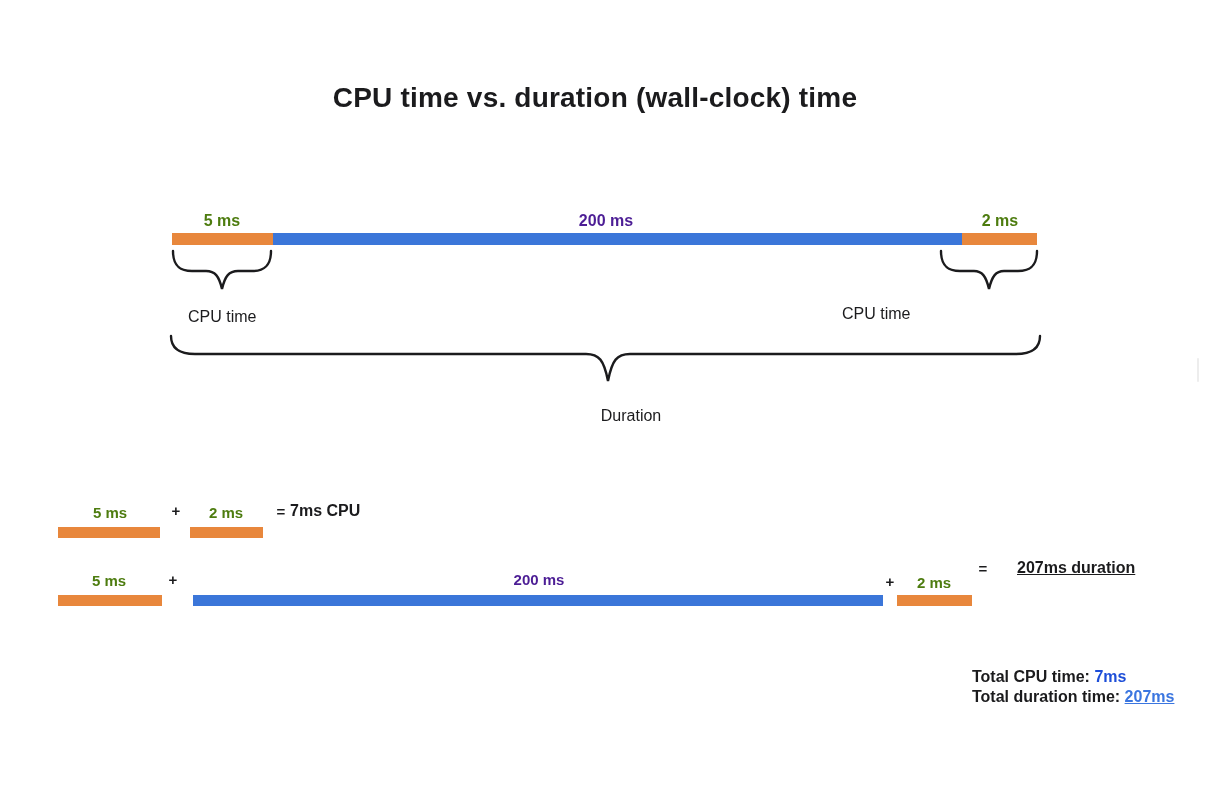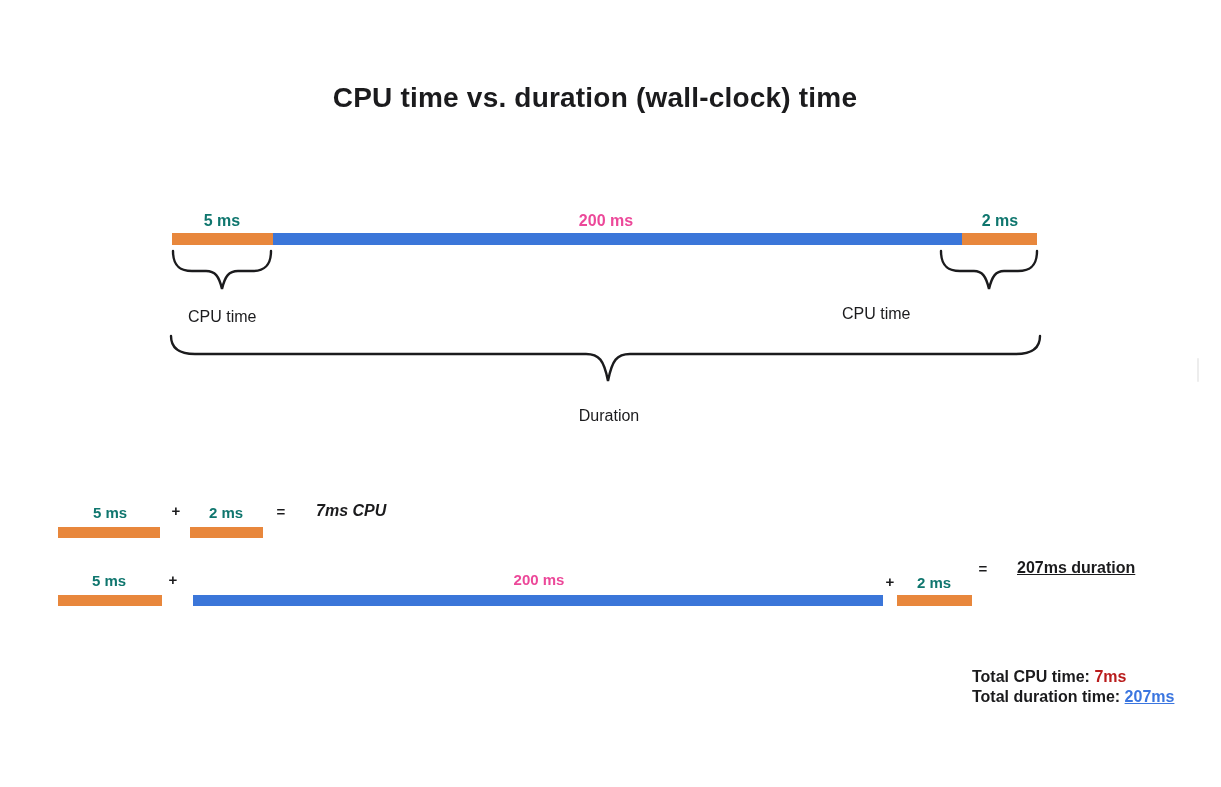--- a/index.html
+++ b/index.html
@@ -12,36 +12,36 @@
   }
   .abs{position:absolute;}
   .ctr{transform:translateX(-50%);white-space:nowrap;}
   .title{
     top:82px;left:0;width:1190px;
     text-align:center;
     font-size:28px;font-weight:bold;color:#1b1b1d;
     letter-spacing:0.2px;
   }
   .seg-label{font-size:16px;font-weight:bold;}
-  .lbl-orange{color:#0f766e;}
-  .lbl-blue{color:#ec4899;}
+  .lbl-orange{color:#4d7c0f;}
+  .lbl-blue{color:#4c1d95;}
   .bar{position:absolute;height:12px;}
   .bar-sm{position:absolute;height:11px;}
   .bg-orange{background:#e8873c;}
   .bg-blue{background:#3b76d9;}
   .brace-label{font-size:16px;font-weight:normal;color:#1b1b1d;}
   .eq-label{font-size:15px;font-weight:bold;}
   .op{font-size:15px;font-weight:bold;color:#1b1b1d;}
   .result{font-size:16px;font-weight:bold;color:#1b1b1d;}
   .totals{
     top:667px;left:972px;
     font-size:16px;font-weight:bold;color:#1b1b1d;
     line-height:19.5px;white-space:nowrap;
   }
-  .totals .v-orange{color:#b91c1c;margin-top:8px;}
+  .totals .v-orange{color:#1d4ed8;margin-top:8px;}
   .totals .v-blue{color:#3b76e0;text-decoration:underline;}
   svg.braces{position:absolute;top:0;left:0;pointer-events:none;}
   .artifact{
     top:358px;left:1197px;width:2px;height:24px;
     background:#ededed;border-radius:2px;
   }
 </style>
 </head>
 <body>
 
@@ -61,27 +61,27 @@
     <path d="M 173,251 C 173,265 179,271 192,271 L 206,271 C 215,271 219,276 222,289
              C 225,276 229,271 238,271 L 252,271 C 265,271 271,265 271,251" fill="none" stroke="#1b1b1d" stroke-width="2.4" stroke-linecap="round"></path>
     <path d="M 941,251 C 941,265 947,271 960,271 L 974,271 C 982,271 986,276 989,289
              C 992,276 996,271 1004,271 L 1018,271 C 1031,271 1037,265 1037,251" fill="none" stroke="#1b1b1d" stroke-width="2.4" stroke-linecap="round"></path>
     <path d="M 171,336 C 171,348 179,354 195,354 L 586,354 C 599,354 604,360 608,381
              C 612,360 617,354 630,354 L 1016,354 C 1032,354 1040,348 1040,336" fill="none" stroke="#1b1b1d" stroke-width="2.4" stroke-linecap="round"></path>
   </svg>
 
   <div class="abs brace-label" style="left:188px;top:308px;">CPU time</div>
   <div class="abs brace-label" style="left:842px;top:305px;">CPU time</div>
-  <div class="abs ctr brace-label" style="left:609px;top:407px;">Duration</div>
+  <div class="abs ctr brace-label" style="left:631px;top:407px;">Duration</div>
 
   <div class="abs ctr eq-label lbl-orange" style="left:110px;top:504px;">5 ms</div>
   <div class="abs ctr op" style="left:176px;top:502px;">+</div>
   <div class="abs ctr eq-label lbl-orange" style="left:226px;top:504px;">2 ms</div>
   <div class="abs ctr op" style="left:281px;top:503px;">=</div>
-  <div class="abs result" style="left:316px;top:502px;font-style:italic;">7ms CPU</div>
+  <div class="abs result" style="left:290px;top:502px;">7ms CPU</div>
   <div class="bar-sm bg-orange" style="left:58px;top:527px;width:102px;"></div>
   <div class="bar-sm bg-orange" style="left:190px;top:527px;width:73px;"></div>
 
   <div class="abs ctr eq-label lbl-orange" style="left:109px;top:572px;">5 ms</div>
   <div class="abs ctr op" style="left:173px;top:571px;">+</div>
   <div class="abs ctr eq-label lbl-blue" style="left:539px;top:571px;">200 ms</div>
   <div class="abs ctr op" style="left:890px;top:573px;">+</div>
   <div class="abs ctr eq-label lbl-orange" style="left:934px;top:574px;">2 ms</div>
   <div class="abs ctr op" style="left:983px;top:560px;">=</div>
   <div class="abs result" style="left:1017px;top:559px;text-decoration:underline;">207ms duration</div>

